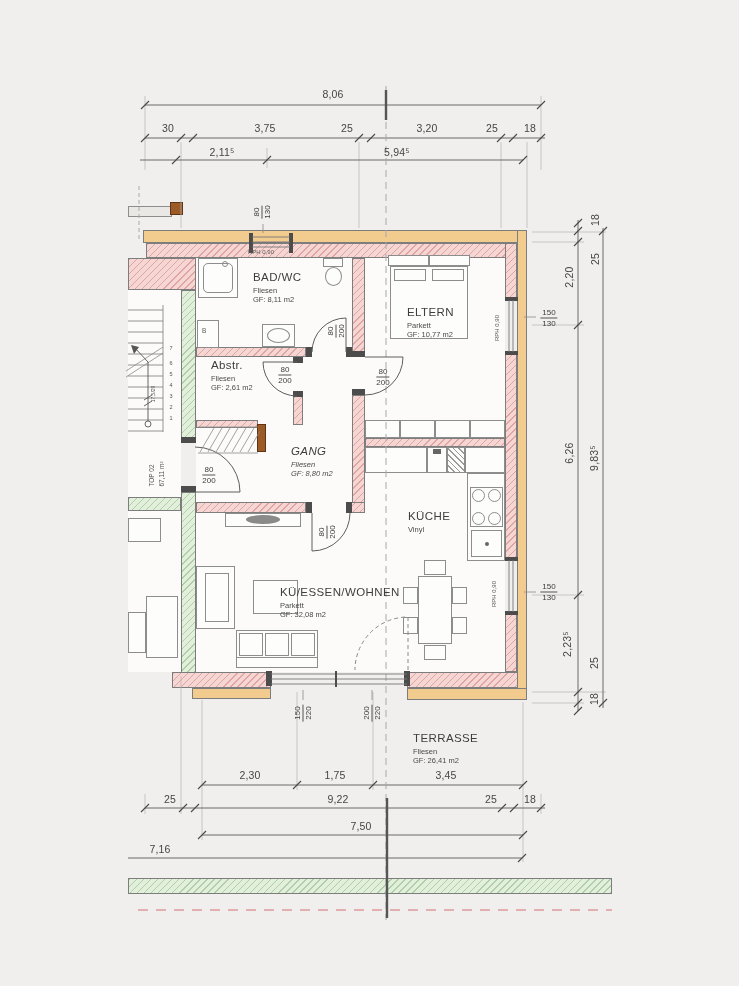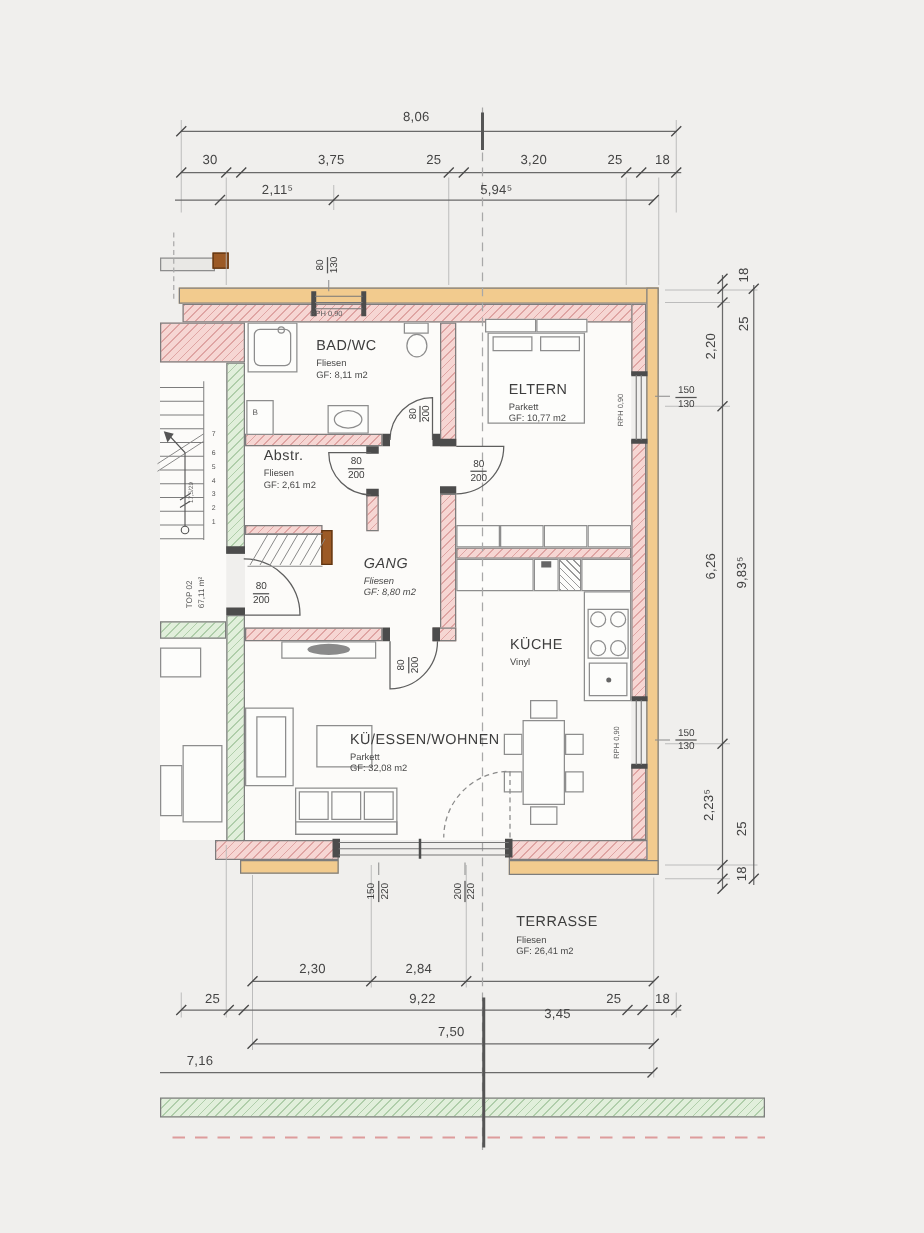--- a/index.html
+++ b/index.html
@@ -233,22 +233,22 @@
   <div class="dim" style="left:168px;top:128px;">30</div>
   <div class="dim" style="left:265px;top:128px;">3,75</div>
   <div class="dim" style="left:347px;top:128px;">25</div>
   <div class="dim" style="left:427px;top:128px;">3,20</div>
   <div class="dim" style="left:492px;top:128px;">25</div>
   <div class="dim" style="left:530px;top:128px;">18</div>
   <div class="dim" style="left:222px;top:152px;">2,11⁵</div>
   <div class="dim" style="left:397px;top:152px;">5,94⁵</div>
 
   <div class="dim" style="left:250px;top:775px;">2,30</div>
-  <div class="dim" style="left:335px;top:775px;">2,84</div>
-  <div class="dim" style="left:446px;top:775px;margin-top:36px;">3,45</div>
+  <div class="dim" style="left:335px;top:775px;">1,75</div>
+  <div class="dim" style="left:446px;top:775px;">3,45</div>
   <div class="dim" style="left:170px;top:799px;">25</div>
   <div class="dim" style="left:338px;top:799px;">9,22</div>
   <div class="dim" style="left:491px;top:799px;">25</div>
   <div class="dim" style="left:530px;top:799px;">18</div>
   <div class="dim" style="left:361px;top:826px;">7,50</div>
   <div class="dim" style="left:160px;top:849px;">7,16</div>
 
   <div class="dimr" style="left:595px;top:220px;">18</div>
   <div class="dimr" style="left:595px;top:259px;">25</div>
   <div class="dimr" style="left:569px;top:277px;">2,20</div>

